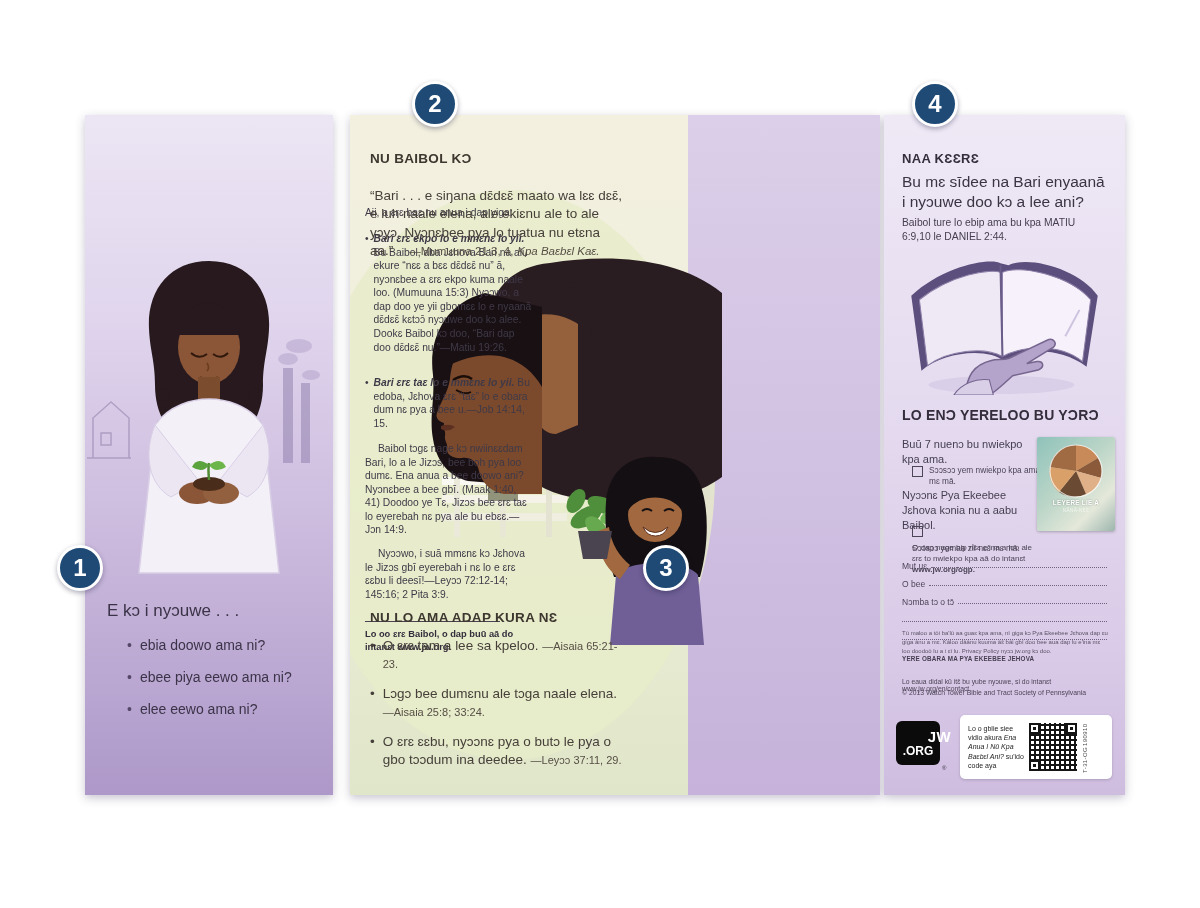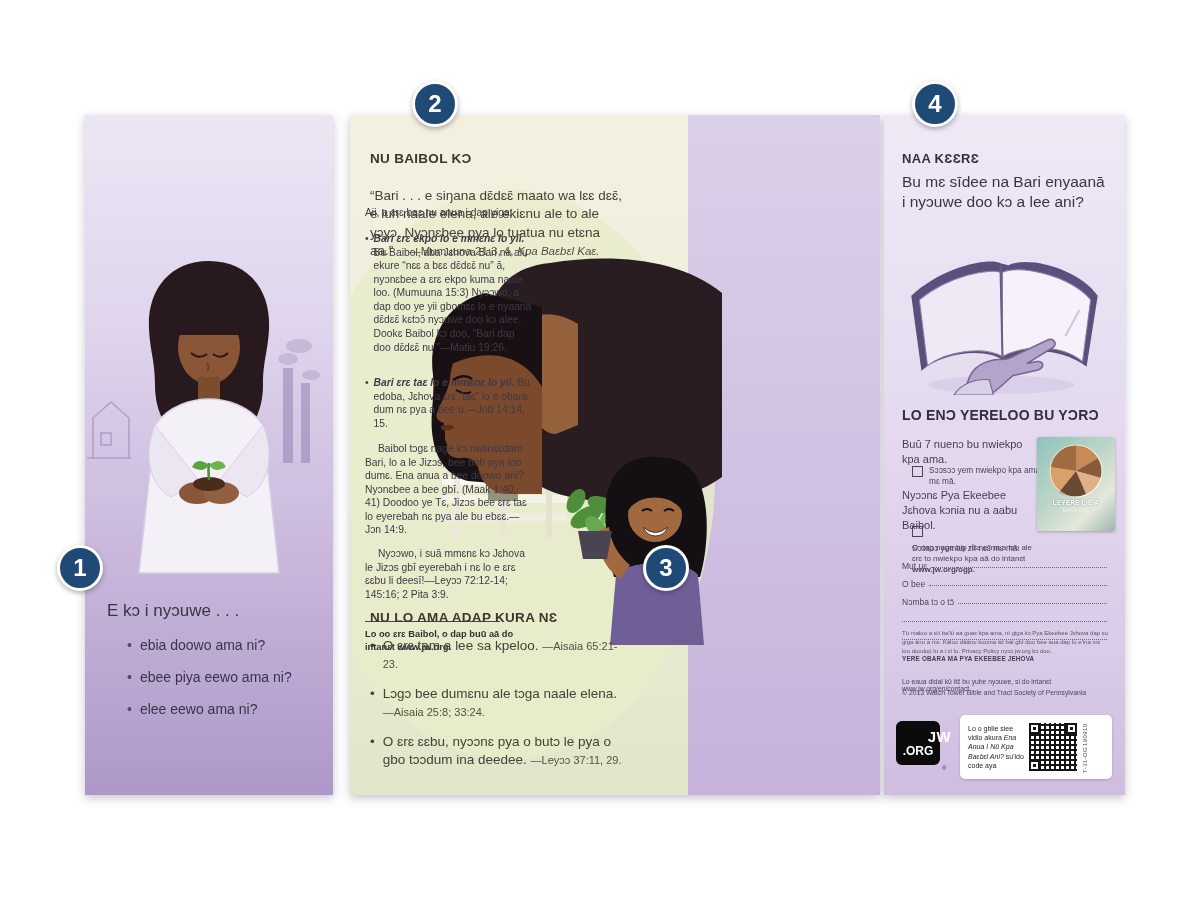--- a/index.html
+++ b/index.html
@@ -277,20 +277,21 @@
     <div class="p3-para" id="p3p1">Baibol tɔgɛ nage kɔ nwiinɛɛdam Bari, lo a le Jizɔs, bee boh pya loo dumɛ. Ena anua a bee doowo ani? Nyɔnɛbee a bee gbī. (Maak 1:40, 41) Doodoo ye Tɛ, Jizɔs bee ɛrɛ taɛ lo eyerebah nɛ pya ale bu ebɛɛ.—Jɔn 14:9.</div>
     <div class="p3-para" id="p3p2">Nyɔɔwo, i suā mmɛnɛ kɔ Jɛhova le Jizɔs gbī eyerebah i nɛ lo e ɛrɛ ɛɛbu li deesī!—Leyɔɔ 72:12-14; 145:16; 2 Pita 3:9.</div>
     <div class="p3-rule"></div>
     <div class="p3-foot"><span>Lo oo ɛrɛ Baibol, o dap buū aā do intanɛt </span><span>www.jw.org.</span></div>
   </div>
 </div>
 
 <div class="panel" id="p4">
   <div class="p4-head">NAA KƐƐRƐ</div>
   <div class="p4-q">Bu mɛ sīdee na Bari enyaanā i nyɔuwe doo kɔ a lee ani?</div>
+  <div class="p4-sub">Baibol ture lo ebip ama bu kpa MATIU 6:9,10 le DANIEL 2:44.</div>
 
   <svg class="p4-book" viewBox="0 0 215 150">
     <ellipse cx="105" cy="140" rx="72" ry="9" fill="#cdbfdd" opacity=".45"></ellipse>
     <path d="M16 52 C48 22 95 14 104 20 L112 22 C132 12 182 26 200 52 L189 122 C160 101 125 105 108 117 C92 103 48 107 26 126 Z" fill="#5d4f7d"></path>
     <path d="M24 56 C55 31 95 25 104 29 L106 112 C88 102 52 106 32 121 Z" fill="#efe9f6" stroke="#8e80a8" stroke-width="1"></path>
     <path d="M106 29 C120 21 172 31 193 56 L185 117 C162 98 124 102 106 112 Z" fill="#f6f1fb" stroke="#8e80a8" stroke-width="1"></path>
     <path d="M104 22 L106 112" stroke="#6b5d8a" stroke-width="2"></path>
     <path d="M168 92 l14 -26" stroke="#cfc4e0" stroke-width="2"></path>
     <path d="M70 150 C70 132 78 120 95 116 C100 114 106 116 112 114 L150 96 C156 93 161 99 156 103 L130 119 L140 117 C146 116 148 122 142 125 L116 131 C105 141 96 150 92 150 Z" fill="#b4a3ca" stroke="#75658f" stroke-width="1.5"></path>
     <path d="M58 150 C65 139 80 133 93 135 L97 150 Z" fill="#d9d0e8" stroke="#75658f" stroke-width="1"></path>

